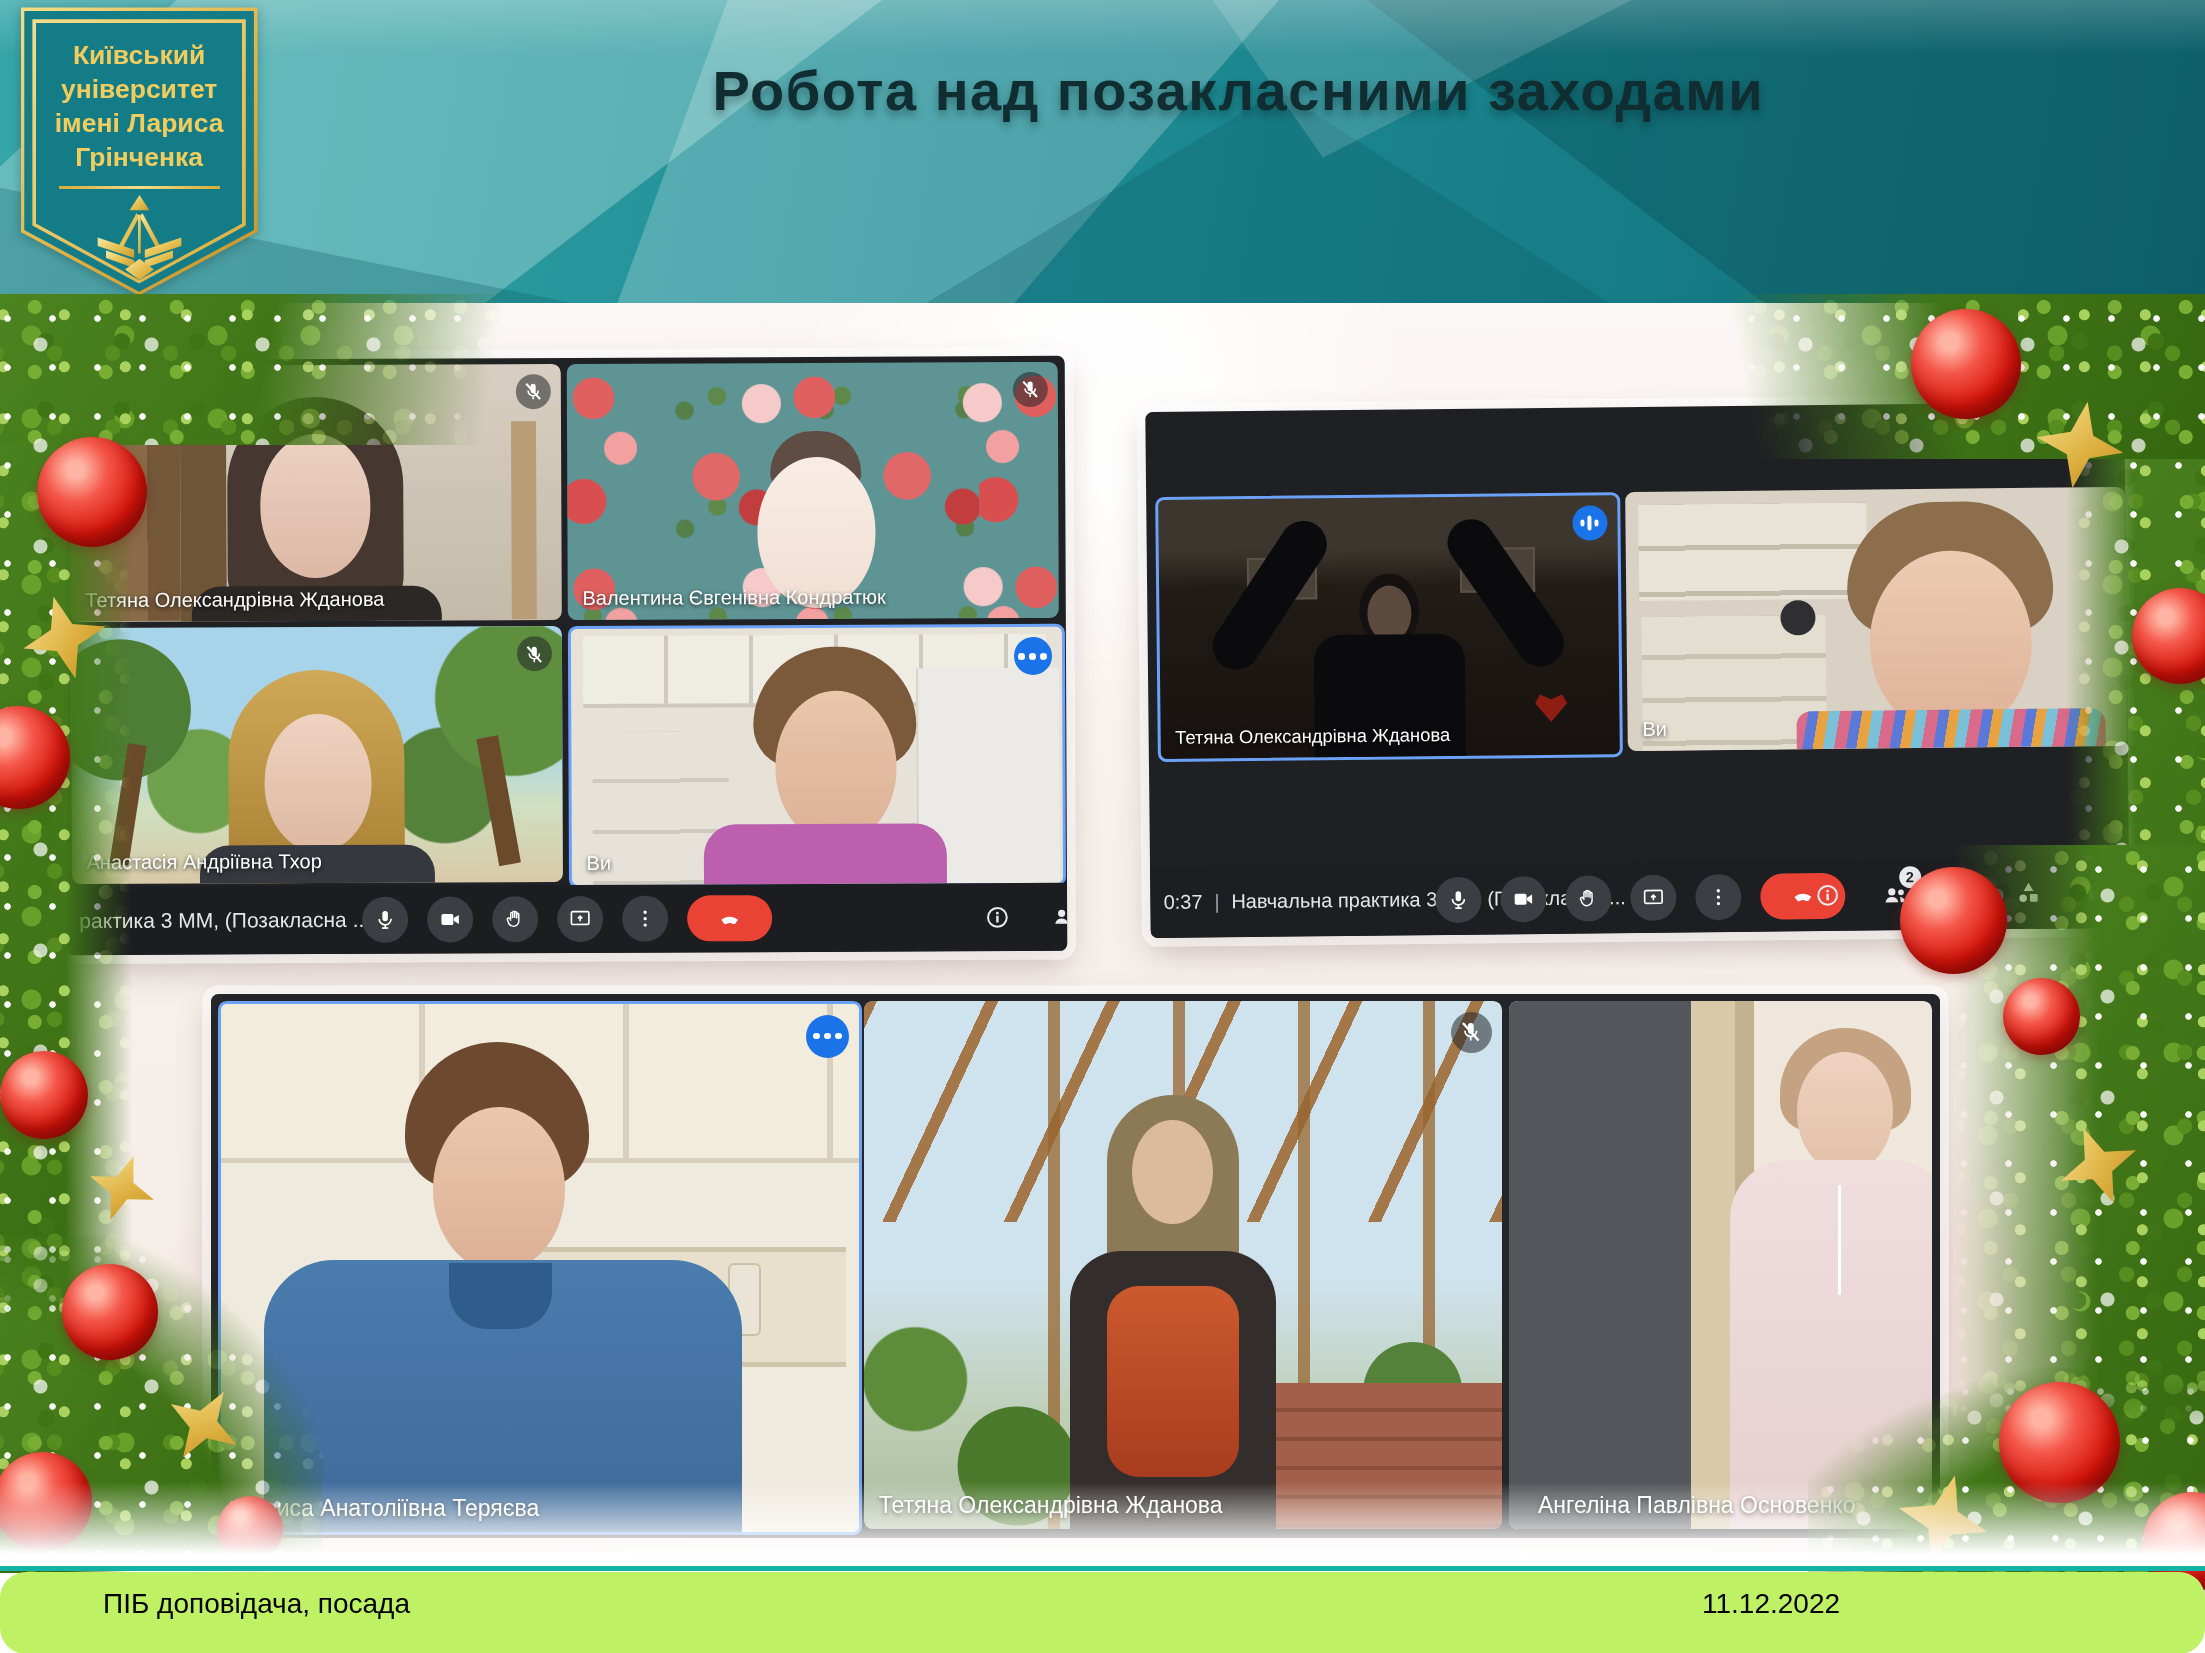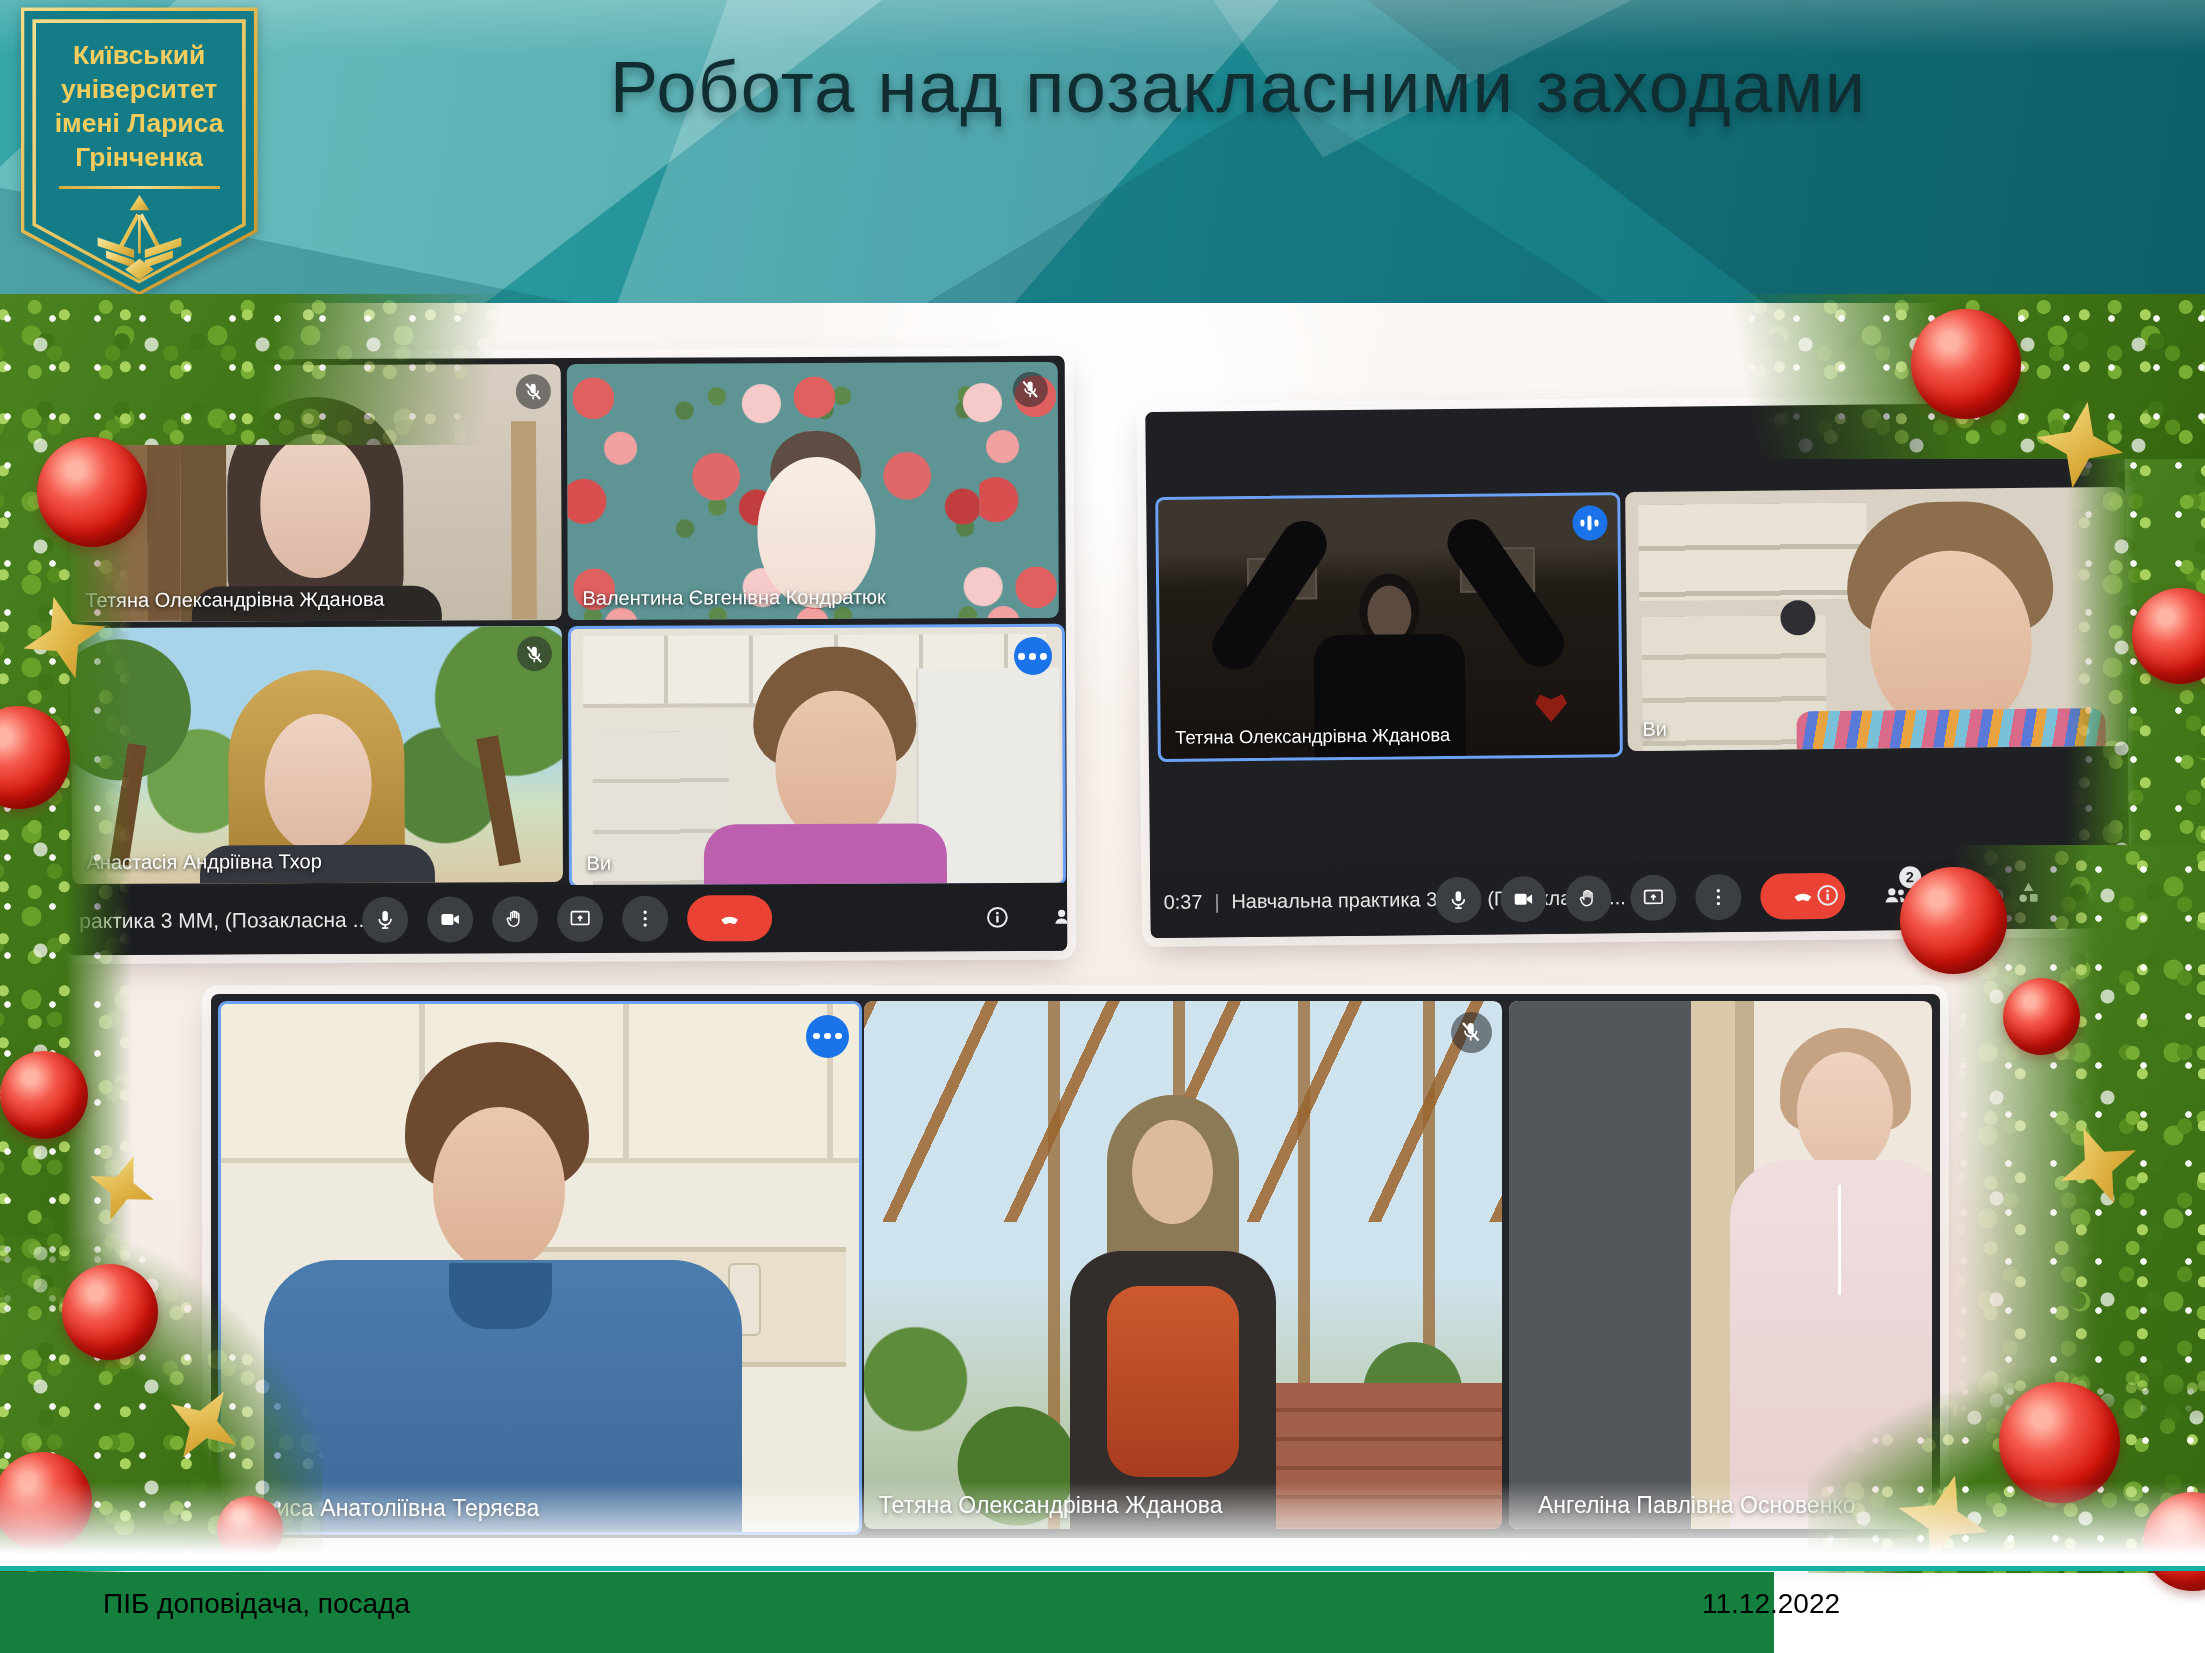--- a/index.html
+++ b/index.html
@@ -10,22 +10,22 @@
   .header{position:absolute;left:0;top:0;width:2205px;height:303px;
     background:linear-gradient(100deg,#37a6a8 0%,#1e8d95 45%,#0f6d77 100%);overflow:hidden;z-index:10;}
   .facet{position:absolute;inset:0;}
   .f1{background:rgba(220,245,242,.30);clip-path:polygon(8% 0,40% 0,22% 100%,0 100%,0 55%);}
   .f2{background:rgba(255,255,255,.22);clip-path:polygon(33% 0,58% 0,46% 100%,28% 100%);}
   .f3{background:rgba(6,60,70,.28);clip-path:polygon(62% 0,100% 0,100% 100%,80% 100%);}
   .f4{background:rgba(10,85,95,.25);clip-path:polygon(42% 100%,58% 30%,73% 100%);}
   .f5{background:rgba(255,255,255,.15);clip-path:polygon(55% 0,74% 0,60% 52%);}
   .f6{background:rgba(13,95,105,.30);clip-path:polygon(0 100%,0 62%,26% 100%);}
   .f7{background:linear-gradient(180deg,rgba(255,255,255,.20),rgba(255,255,255,0) 18%);}
-  .title{position:absolute;left:279px;right:7.4px;top:46px;margin:0;text-align:center;
-    font-size:72px;font-weight:normal;letter-spacing:1.5px;color:#102d31;white-space:nowrap;
+  .title{position:absolute;left:279px;right:7.4px;top:46px;margin:12px;text-align:center;
+    font-size:56px;font-weight:bold;letter-spacing:1.5px;color:#102d31;white-space:nowrap;
     text-shadow:0 5.1px 8.8px rgba(0,20,25,.35);}
 
   
   .logo{position:absolute;left:20.6px;top:7.4px;width:237px;height:288px;z-index:11;filter:drop-shadow(0 2.9px 5.9px rgba(0,30,35,.3));}
   .shield{position:absolute;clip-path:polygon(0 0,100% 0,100% 78%,50% 100%,0 78%);}
   .s-gold{inset:0;background:linear-gradient(135deg,#f4dd8a,#dcae3e 60%,#c3912b);}
   .s-teal1{inset:3.7px;background:#147c86;}
   .s-gline{inset:11.8px;background:linear-gradient(135deg,#f4dd8a,#dcae3e);}
   .s-teal2{inset:15.4px;background:#147c86;display:flex;flex-direction:column;align-items:center;}
   .l-text{margin-top:16px;text-align:center;font-size:26.5px;font-weight:bold;line-height:1.28;color:#f2cd5d;}
@@ -86,21 +86,21 @@
     background:radial-gradient(circle at 35% 30%,#ffb3a3 0 8%,#f4574a 30%,#d6150b 62%,#8f0a05 100%);
     box-shadow:inset -5.9px -10.3px 16px rgba(80,0,0,.45),0 4.4px 10.3px rgba(120,30,20,.35);}
   .st{position:absolute;z-index:31;display:block;
     clip-path:polygon(50% 0%,63% 37%,100% 50%,63% 63%,50% 100%,37% 63%,0% 50%,37% 37%);
     background:linear-gradient(135deg,#f8e48f,#dcae3e 60%,#bd8d22);}
   .bottom-fade{position:absolute;left:0;top:1482px;width:2205px;height:85px;z-index:32;
     background:linear-gradient(180deg,rgba(255,255,255,0),#ffffff 85%);}
 
   
   .footer-line{position:absolute;left:0;top:1566px;width:2205px;height:5.1px;background:#12b2a4;z-index:40;}
-  .footer{position:absolute;left:0;top:1572px;width:1774px;height:82px;background:#15803d;z-index:40;}
+  .footer{position:absolute;left:0;top:1572px;width:2205px;height:82px;background:#bef264;z-index:40;border-radius:26px;}
   .f-speaker{position:absolute;left:103px;top:16px;font-size:28px;color:#000;}
   .f-date{position:absolute;left:1702px;top:16px;font-size:28px;color:#000;}
 </style>
 </head>
 <body>
 
 <div class="header">
   <div class="facet f1"></div>
   <div class="facet f2"></div>
   <div class="facet f3"></div>

